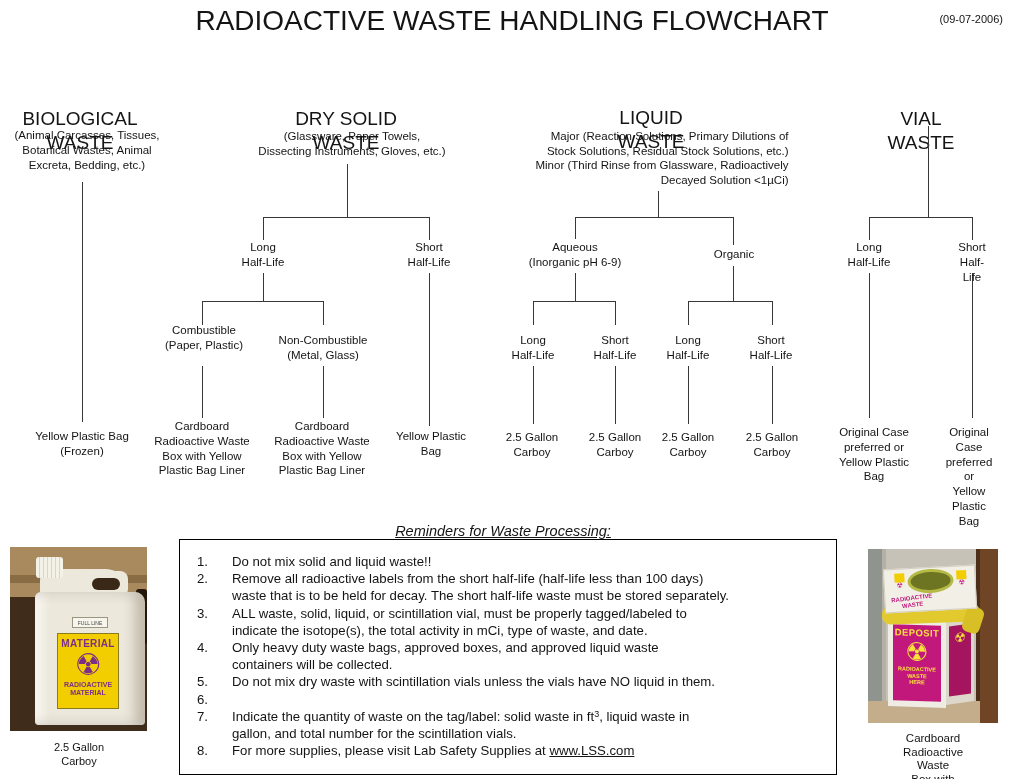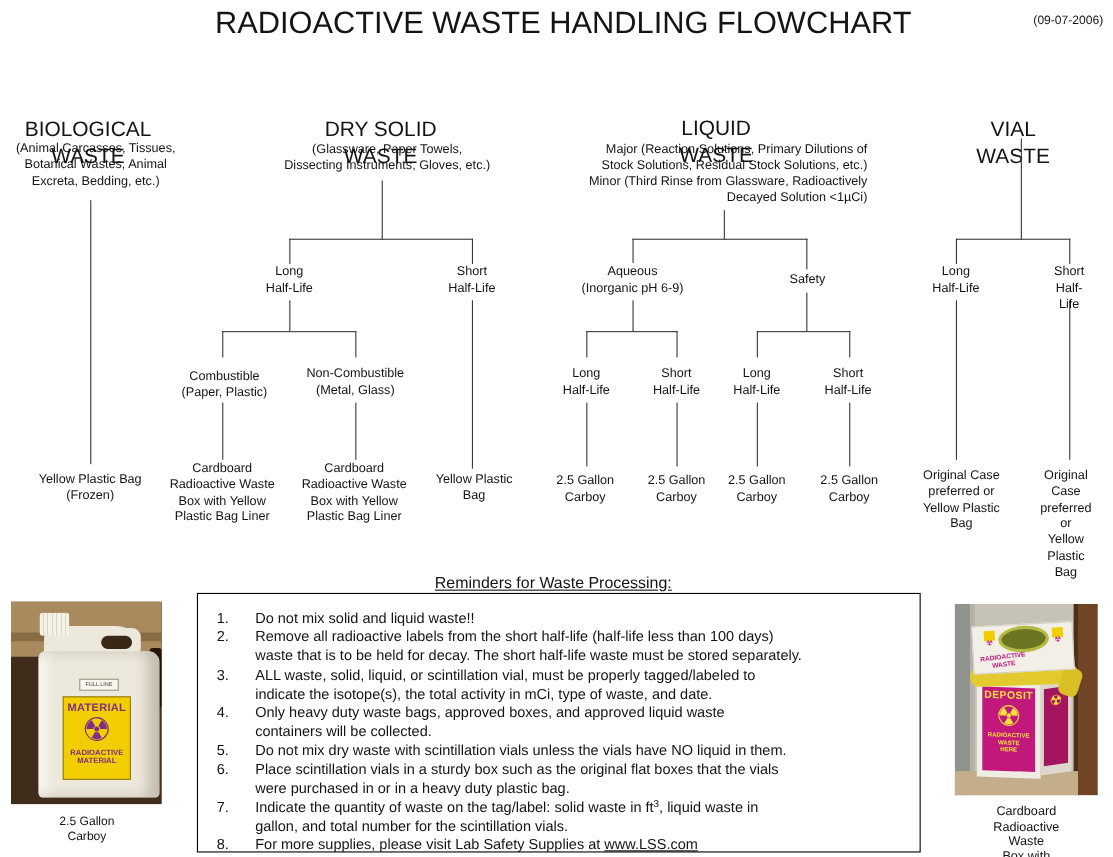--- a/index.html
+++ b/index.html
@@ -5,21 +5,21 @@
   html,body{margin:0;padding:0;background:#fff;}
   .canvas{position:relative;width:1012px;height:779px;background:#fff;overflow:hidden;
           font-family:"Liberation Sans",sans-serif;color:#141414;}
   .ttl{position:absolute;left:512px;top:5px;transform:translateX(-50%);font-size:28px;white-space:nowrap;}
   .date{position:absolute;right:9px;top:13px;font-size:11px;}
   .hd{position:absolute;transform:translateX(-50%);text-align:center;font-size:19px;line-height:24px;white-space:pre-line;margin-top:36px;}
   .nd{position:absolute;transform:translateX(-50%);text-align:center;font-size:11.5px;line-height:14.8px;white-space:pre-line;}
   .pre{position:absolute;font-size:11.5px;line-height:14.7px;white-space:pre;text-align:right;}
   .vl{display:block;position:absolute;width:1px;background:#383838;}
   .hl{display:block;position:absolute;height:1px;background:#383838;}
-  .remh{position:absolute;left:503px;top:523px;transform:translateX(-50%);font-size:14.5px;text-decoration:underline;white-space:nowrap;}
+  .remh{position:absolute;left:503px;top:523px;transform:translateX(-50%);font-size:14.5px;text-decoration:underline;white-space:nowrap;font-style:italic;}
   .rembox{position:absolute;left:179px;top:539px;width:658px;height:236px;border:1px solid #000;box-sizing:border-box;padding:13px 0 0 17px;}
   .ritem{display:flex;font-size:13.2px;line-height:17.2px;}
   .rnum{width:35px;flex:none;}
   .rtxt{white-space:pre-line;}
   .rtxt sup{font-size:9px;line-height:0;vertical-align:4px;}
   .link{text-decoration:underline;color:inherit;cursor:pointer;}
   .photocap{position:absolute;transform:translateX(-50%);text-align:center;font-size:11px;line-height:13.5px;white-space:pre-line;}
   
   .photoL{position:absolute;left:10px;top:547px;width:137px;height:184px;background:#402c1b;overflow:hidden;}
   .plTop{position:absolute;left:0;top:0;width:137px;height:50px;background:#a98a5e;}
@@ -122,27 +122,27 @@
   <i class="hl" style="left:869px;top:217px;width:104px"></i>
   <i class="vl" style="left:869px;top:217px;height:23px"></i>
   <i class="vl" style="left:972px;top:217px;height:23px"></i>
   <i class="vl" style="left:869px;top:273px;height:145px"></i>
   <i class="vl" style="left:972px;top:273px;height:145px"></i>
 
   <div class="nd" style="left:263px;top:240px">Long
 Half-Life</div>
   <div class="nd" style="left:429px;top:240px">Short
 Half-Life</div>
-  <div class="nd" style="left:204px;top:335px">Combustible
+  <div class="nd" style="left:204px;top:323px">Combustible
 (Paper, Plastic)</div>
   <div class="nd" style="left:323px;top:333px">Non-Combustible
 (Metal, Glass)</div>
   <div class="nd" style="left:575px;top:240px">Aqueous
 (Inorganic pH 6-9)</div>
-  <div class="nd" style="left:734px;top:247px">Safety</div>
+  <div class="nd" style="left:734px;top:247px">Organic</div>
   <div class="nd" style="left:533px;top:333px">Long
 Half-Life</div>
   <div class="nd" style="left:615px;top:333px">Short
 Half-Life</div>
   <div class="nd" style="left:688px;top:333px">Long
 Half-Life</div>
   <div class="nd" style="left:771px;top:333px">Short
 Half-Life</div>
   <div class="nd" style="left:869px;top:240px">Long
 Half-Life</div>
@@ -198,22 +198,20 @@
       <span class="rnum">4.</span>
       <div class="rtxt">Only heavy duty waste bags, approved boxes, and approved liquid waste
 containers will be collected.</div>
     </div>
     <div class="ritem">
       <span class="rnum">5.</span>
       <div class="rtxt">Do not mix dry waste with scintillation vials unless the vials have NO liquid in them.</div>
     </div>
     <div class="ritem">
       <span class="rnum">6.</span>
-      <div class="rtxt">Place scintillation vials in a sturdy box such as the original flat boxes that the vials
-were purchased in or in a heavy duty plastic bag.</div>
     </div>
     <div class="ritem">
       <span class="rnum">7.</span>
       <div class="rtxt"><span>Indicate the quantity of waste on the tag/label: solid waste in ft</span><sup>3</sup><span>, liquid waste in
 gallon, and total number for the scintillation vials.</span></div>
     </div>
     <div class="ritem">
       <span class="rnum">8.</span>
       <div class="rtxt"><span>For more supplies, please visit Lab Safety Supplies at </span><span class="link">www.LSS.com</span></div>
     </div>

